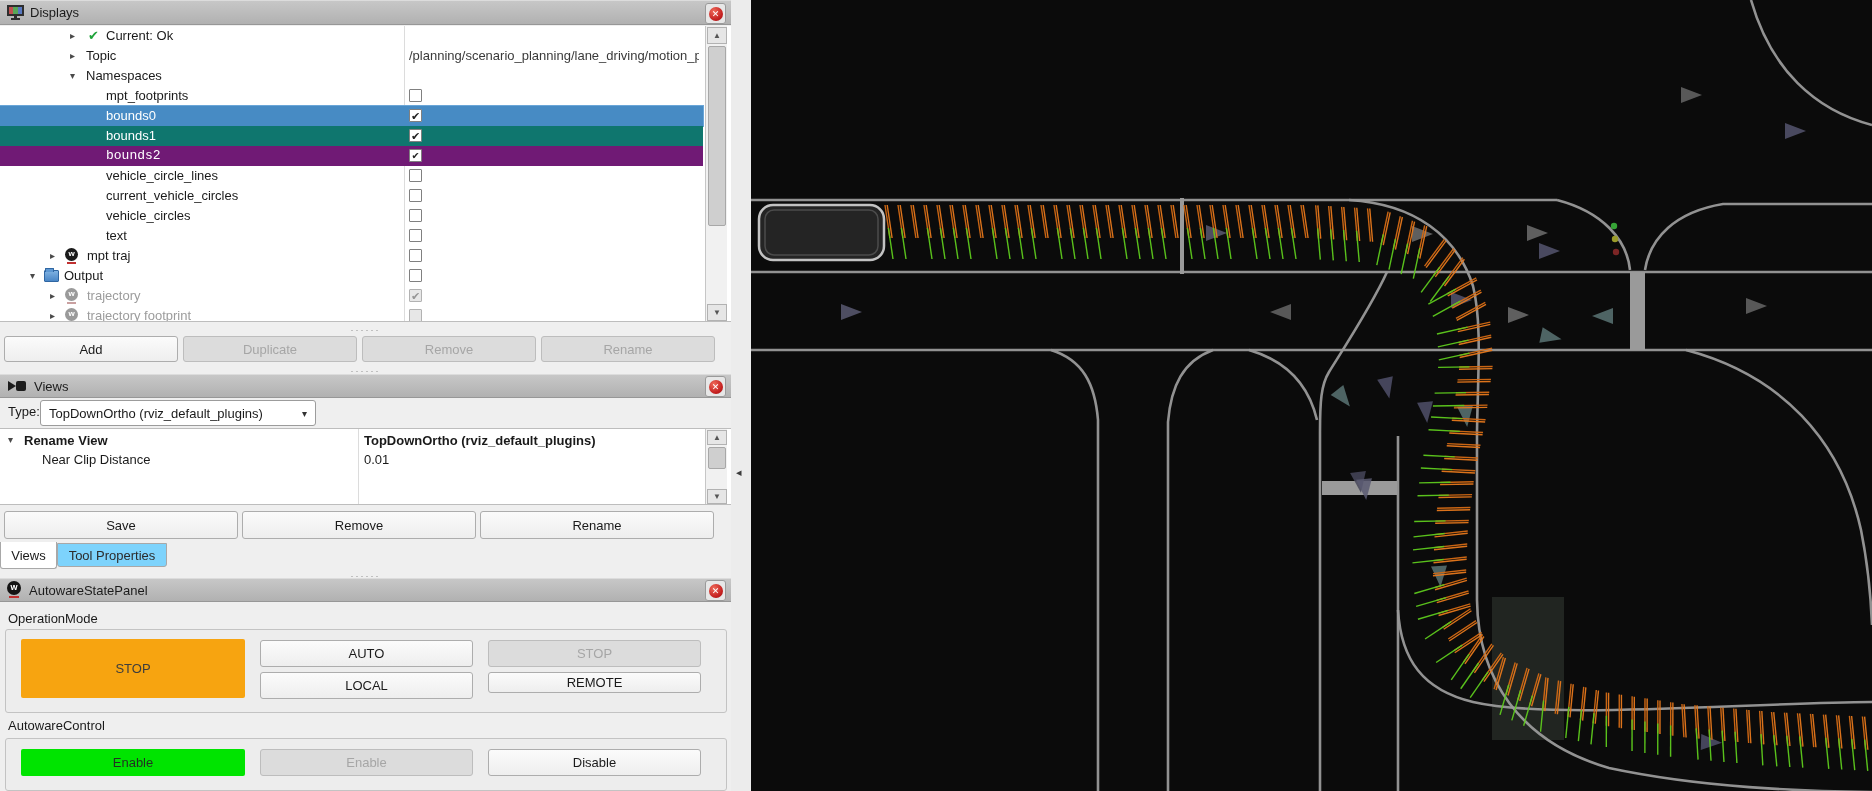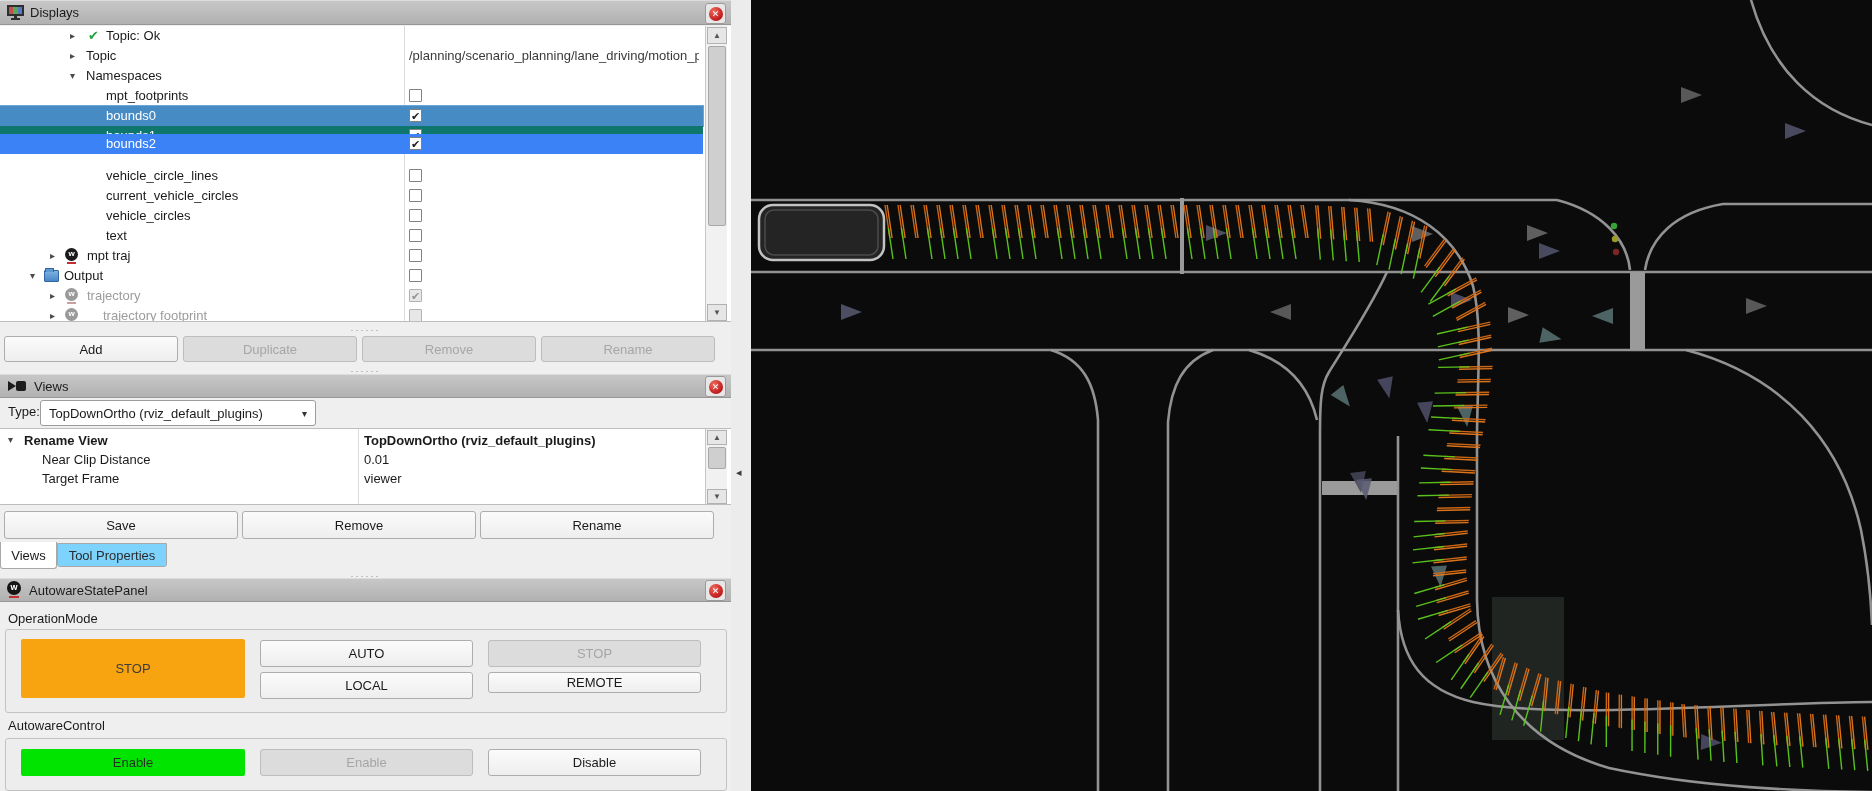--- a/index.html
+++ b/index.html
@@ -115,21 +115,21 @@
     <span class="close-btn">
       <span class="red-x">✕</span>
     </span>
   </div>
 
   <div id="displays-tree">
     <div class="col-divider" style="left:404px"></div>
     <div id="tree-rows">
         <div class="trow" style="top: 0px;">
     <span class="arrow" style="left: 70px;">▸</span>
-    <span class="rlabel" style="left: 106px;">Topic: Ok</span>
+    <span class="rlabel" style="left: 106px;">Current: Ok</span>
   <span class="checkmark-green" style="left: 88px;">✔</span>
         </div>
         <div class="trow" style="top: 20px;">
     <span class="arrow" style="left: 70px;">▸</span>
     <span class="rlabel" style="left: 86px; text-align: right;">Topic</span>
   <span class="rvalue">/planning/scenario_planning/lane_driving/motion_pl</span>
         </div>
         <div class="trow" style="top: 40px;">
     <span class="arrow" style="left: 70px;">▾</span>
     <span class="rlabel" style="left: 86px;">Namespaces</span>
@@ -142,21 +142,21 @@
         <div class="trow selected" style="top: 80px; background: rgb(71, 139, 196); outline: rgb(106, 166, 216) solid 1px;">
 
     <span class="rlabel" style="left: 106px;">bounds0</span>
   <span class="cb">✔</span>
         </div>
         <div class="trow selected" style="top: 100px; background: #0f766e;">
 
     <span class="rlabel" style="left: 106px;">bounds1</span>
   <span class="cb">✔</span>
         </div>
-        <div class="trow selected" style="top: 108px; background: #3b82f6;">
+        <div class="trow selected" style="top: 120px; background: #701a75; font-family: Liberation Mono, monospace;">
 
     <span class="rlabel" style="left: 106px;">bounds2</span>
   <span class="cb">✔</span>
         </div>
         <div class="trow" style="top: 140px;">
 
     <span class="rlabel" style="left: 106px;">vehicle_circle_lines</span>
   <span class="cb"></span>
         </div>
         <div class="trow" style="top: 160px;">
@@ -193,21 +193,21 @@
     <span class="arrow" style="left: 50px;">▸</span>
     <span class="rlabel" style="left: 87px;">trajectory</span>
   <span class="tree-aw gray" style="left: 65px;">
             <span class="c">w</span>
             <span class="r"></span>
           </span>
           <span class="cb gray">✔</span>
         </div>
         <div class="trow disabled" style="top: 280px;">
     <span class="arrow" style="left: 50px;">▸</span>
-    <span class="rlabel" style="left: 103px;">trajectory footprint</span>
+    <span class="rlabel" style="left: 87px;">trajectory footprint</span>
   <span class="tree-aw gray" style="left: 65px;">
             <span class="c">w</span>
           </span>
           <span class="cb gray"></span>
         </div>
       </div>
     <div class="scrollbar" style="left:705px; top:0; height:296px">
       <span class="sb-btn" style="top:1px">▲</span>
       <span class="sb-thumb" style="top:20px; height:180px"></span>
       <span class="sb-btn" style="top:278px">▼</span>
@@ -248,24 +248,20 @@
   <div id="views-props">
     <div class="col-divider" style="left:358px"></div>
     <div class="prow bold" style="top:2px">
       <span class="arrow">▾</span>
       <span class="pname" style="left:24px">Rename View</span>
       <span class="pvalue">TopDownOrtho (rviz_default_plugins)</span>
     </div>
     <div class="prow" style="top:21px">
       <span class="pname" style="left:42px">Near Clip Distance</span>
       <span class="pvalue">0.01</span>
-    </div>
-    <div class="prow" style="top:40px">
-      <span class="pname" style="left:42px">Target Frame</span>
-      <span class="pvalue">viewer</span>
     </div>
     <div class="scrollbar" style="left:705px; top:0; height:77px">
       <span class="sb-btn" style="top:1px; height:15px; line-height:14px">▲</span>
       <span class="sb-thumb" style="top:18px; height:22px"></span>
       <span class="sb-btn" style="top:60px; height:15px; line-height:14px">▼</span>
     </div>
   </div>
 
   <div>
     <div class="btn" style="left:4px; top:511px; width:234px; height:28px">Save</div>

